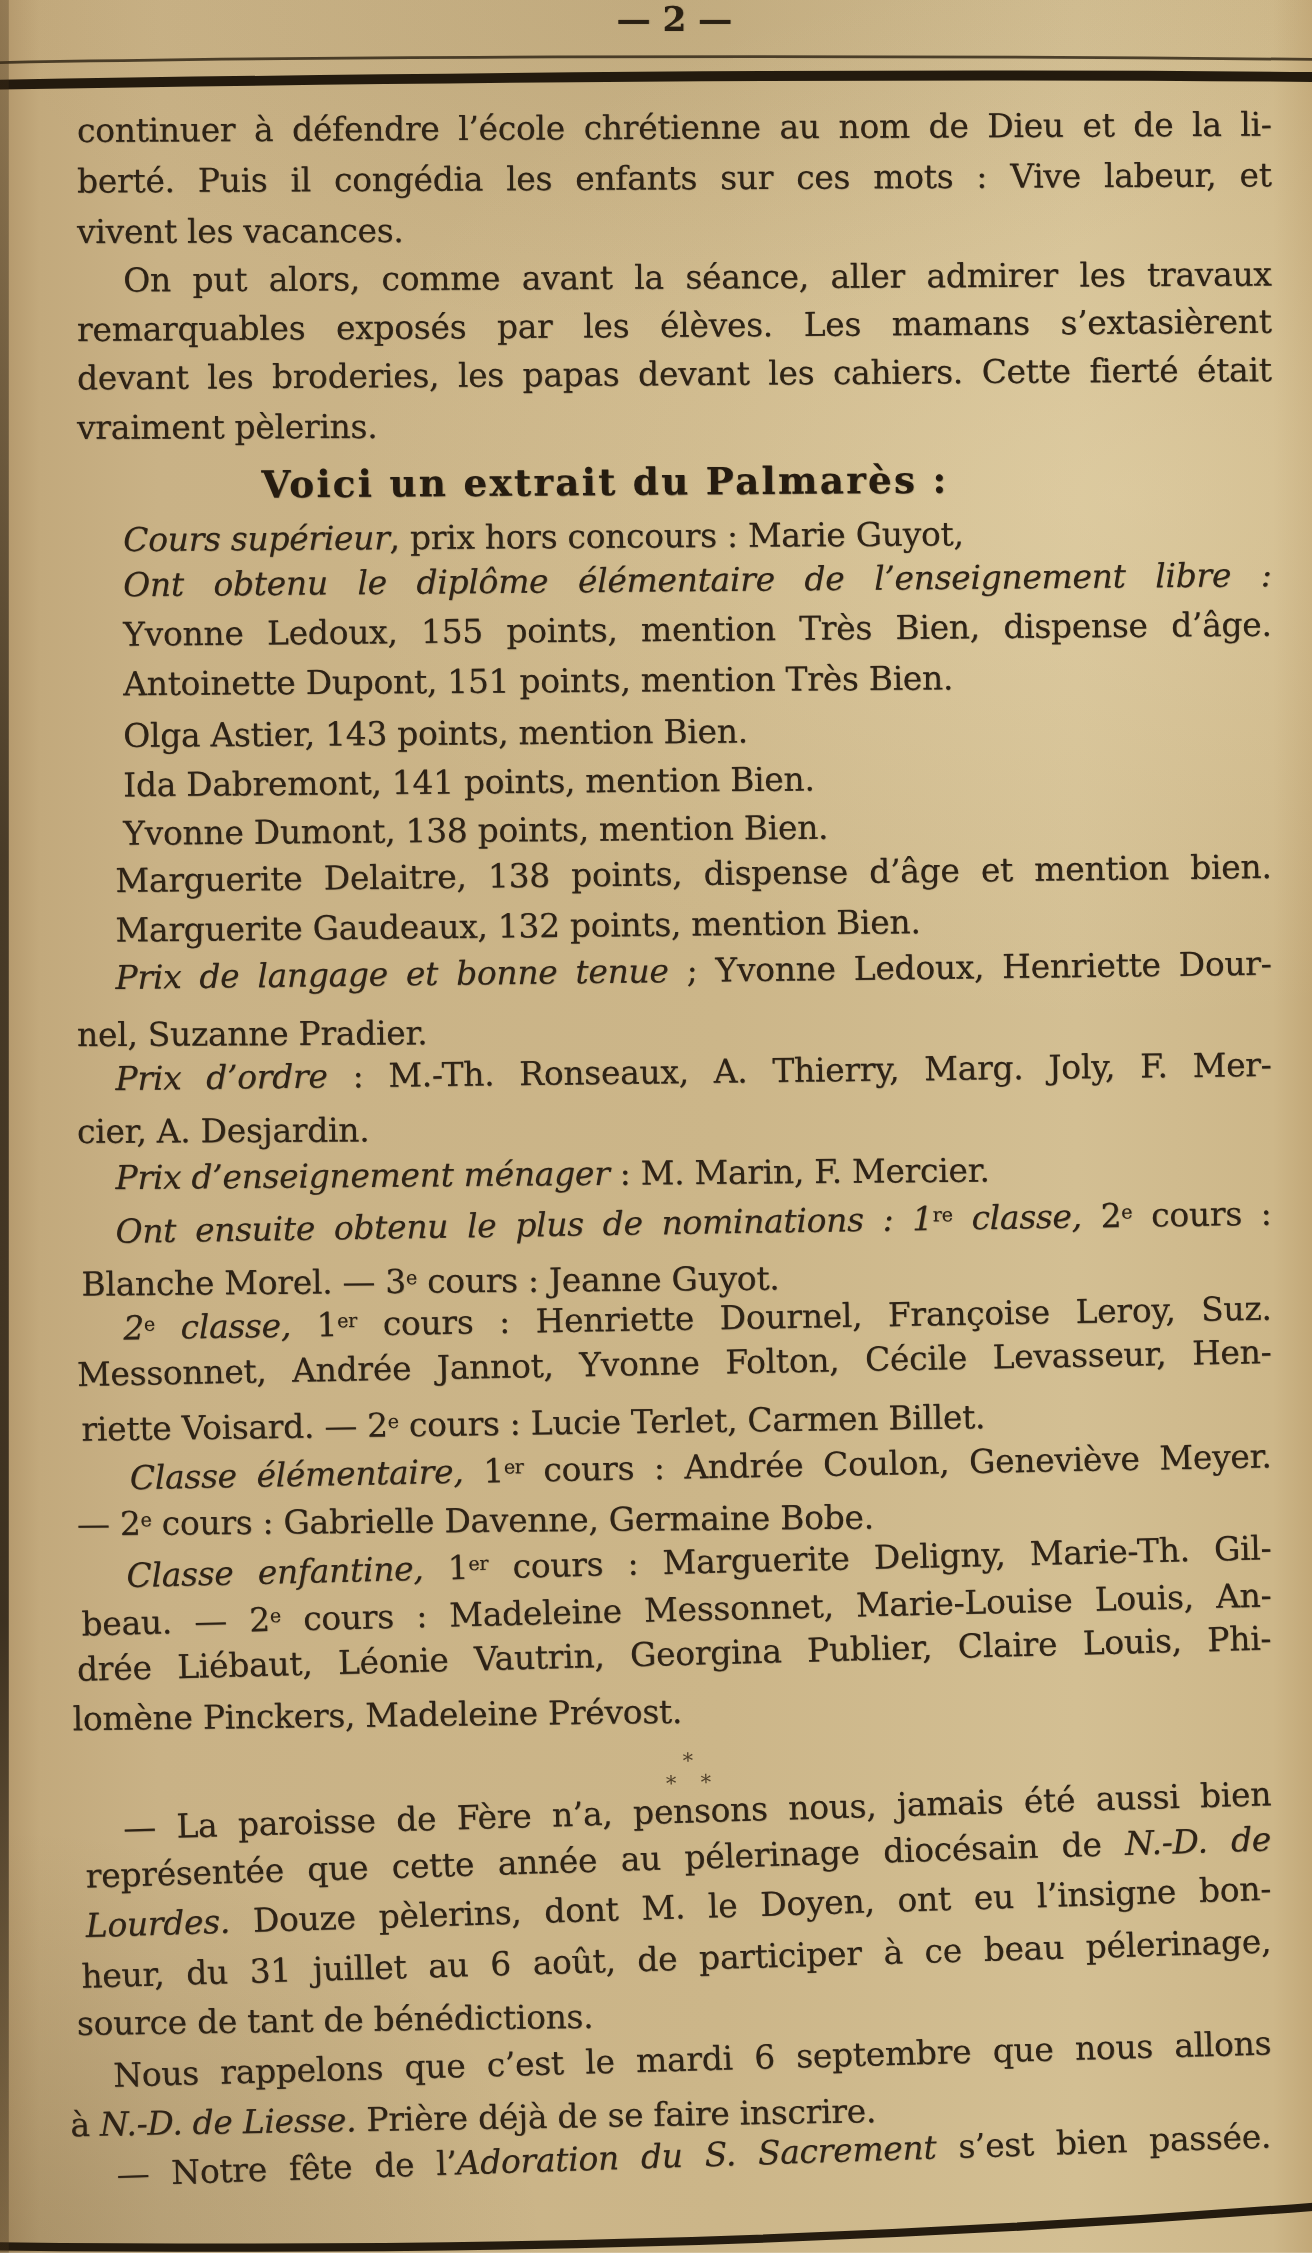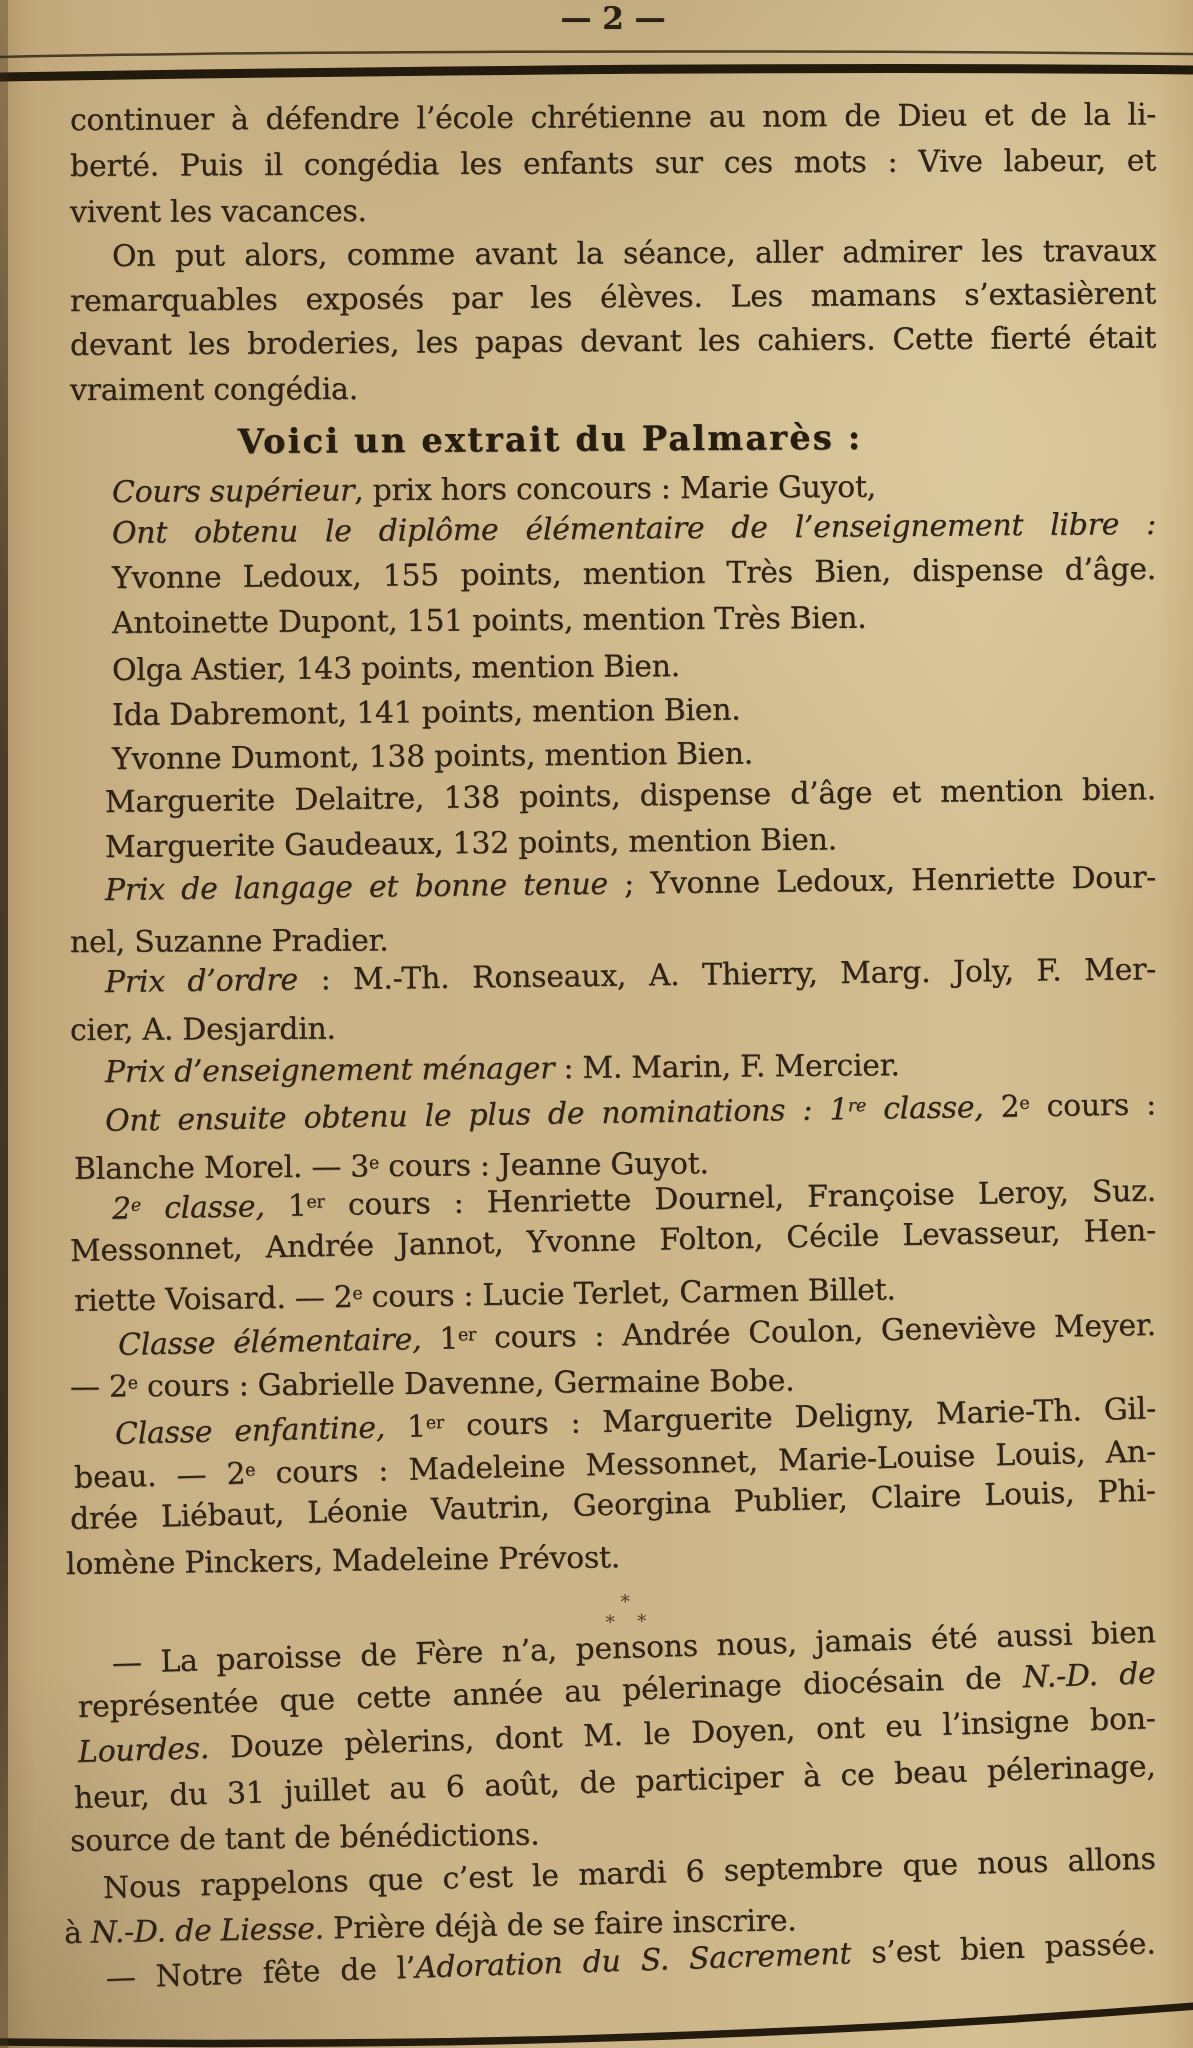--- a/index.html
+++ b/index.html
@@ -21,21 +21,21 @@
     position:absolute;height:40px;line-height:38px;font-size:30px;
     color:#2e2316;letter-spacing:-0.3px;
     transform-origin:0 50%;
     text-shadow:0.3px 0.4px 0.7px rgba(46,35,22,0.55);
   }
   .line.justify{text-align:justify;text-align-last:justify;}
   .line.left{text-align:left;}
   .seg-r{font-style:normal;}
   .seg-i{font-style:italic;}
   .seg-sup{font-size:0.58em;vertical-align:0.45em;}
-  .seg-isup{font-size:0.58em;vertical-align:0.45em;font-style:italic;}
+  .seg-isup{font-size:0.58em;vertical-align:0.45em;}
   .pagenum{
     position:absolute;left:70px;top:0px;width:1086px;height:44px;
     text-align:center;font-weight:bold;font-size:31px;color:#2a2013;
     text-shadow:0.4px 0.4px 0.8px rgba(42,32,19,0.6);
   }
   .heading{
     position:absolute;left:40px;top:419px;width:1020px;height:46px;
     text-align:center;font-weight:bold;font-size:34px;letter-spacing:2px;
     color:#261c10;transform:rotate(-0.4deg);
     text-shadow:0.4px 0.5px 0.9px rgba(38,28,16,0.6);
@@ -63,21 +63,21 @@
 
   <div class="heading">Voici un extrait du Palmarès :</div>
 
   <div id="lines">
       <div class="line justify" style="left: 70px; top: 101px; width: 1086px; transform: rotate(-0.3deg);"><span class="seg-r">continuer à défendre l’école chrétienne au nom de Dieu et de la li-</span></div>
       <div class="line justify" style="left: 70px; top: 147px; width: 1086px; transform: rotate(-0.3deg);"><span class="seg-r">berté. Puis il congédia les enfants sur ces mots : Vive labeur, et</span></div>
       <div class="line left" style="left: 70px; top: 193px; width: 1086px; transform: rotate(-0.2deg);"><span class="seg-r">vivent les vacances.</span></div>
       <div class="line justify" style="left: 112px; top: 237px; width: 1044px; transform: rotate(-0.3deg);"><span class="seg-r">On put alors, comme avant la séance, aller admirer les travaux</span></div>
       <div class="line justify" style="left: 70px; top: 282px; width: 1086px; transform: rotate(-0.4deg);"><span class="seg-r">remarquables exposés par les élèves. Les mamans s’extasièrent</span></div>
       <div class="line justify" style="left: 70px; top: 326px; width: 1086px; transform: rotate(-0.4deg);"><span class="seg-r">devant les broderies, les papas devant les cahiers. Cette fierté était</span></div>
-      <div class="line left" style="left: 70px; top: 371px; width: 1086px; transform: rotate(-0.2deg);"><span class="seg-r">vraiment congédia.</span></div>
+      <div class="line left" style="left: 70px; top: 371px; width: 1086px; transform: rotate(-0.2deg);"><span class="seg-r">vraiment pèlerins.</span></div>
       <div class="line left" style="left: 112px; top: 473px; width: 1044px; transform: rotate(-0.4deg);"><span class="seg-i">Cours supérieur</span><span class="seg-r">, prix hors concours : Marie Guyot,</span></div>
       <div class="line justify" style="left: 112px; top: 514px; width: 1044px; transform: rotate(-0.5deg);"><span class="seg-i">Ont obtenu le diplôme élémentaire de l’enseignement libre :</span></div>
       <div class="line justify" style="left: 112px; top: 559px; width: 1044px; transform: rotate(-0.5deg);"><span class="seg-r">Yvonne Ledoux, 155 points, mention Très Bien, dispense d’âge.</span></div>
       <div class="line left" style="left: 112px; top: 604px; width: 1044px; transform: rotate(-0.4deg);"><span class="seg-r">Antoinette Dupont, 151 points, mention Très Bien.</span></div>
       <div class="line left" style="left: 112px; top: 651px; width: 1044px; transform: rotate(-0.4deg);"><span class="seg-r">Olga Astier, 143 points, mention Bien.</span></div>
       <div class="line left" style="left: 112px; top: 696px; width: 1044px; transform: rotate(-0.5deg);"><span class="seg-r">Ida Dabremont, 141 points, mention Bien.</span></div>
       <div class="line left" style="left: 112px; top: 740px; width: 1044px; transform: rotate(-0.5deg);"><span class="seg-r">Yvonne Dumont, 138 points, mention Bien.</span></div>
       <div class="line justify" style="left: 105px; top: 783px; width: 1051px; transform: rotate(-0.7deg);"><span class="seg-r">Marguerite Delaitre, 138 points, dispense d’âge et mention bien.</span></div>
       <div class="line left" style="left: 105px; top: 828px; width: 1051px; transform: rotate(-0.6deg);"><span class="seg-r">Marguerite Gaudeaux, 132 points, mention Bien.</span></div>
       <div class="line justify" style="left: 105px; top: 871px; width: 1051px; transform: rotate(-0.7deg);"><span class="seg-i">Prix de langage et bonne tenue</span><span class="seg-r"> ; Yvonne Ledoux, Henriette Dour-</span></div>

